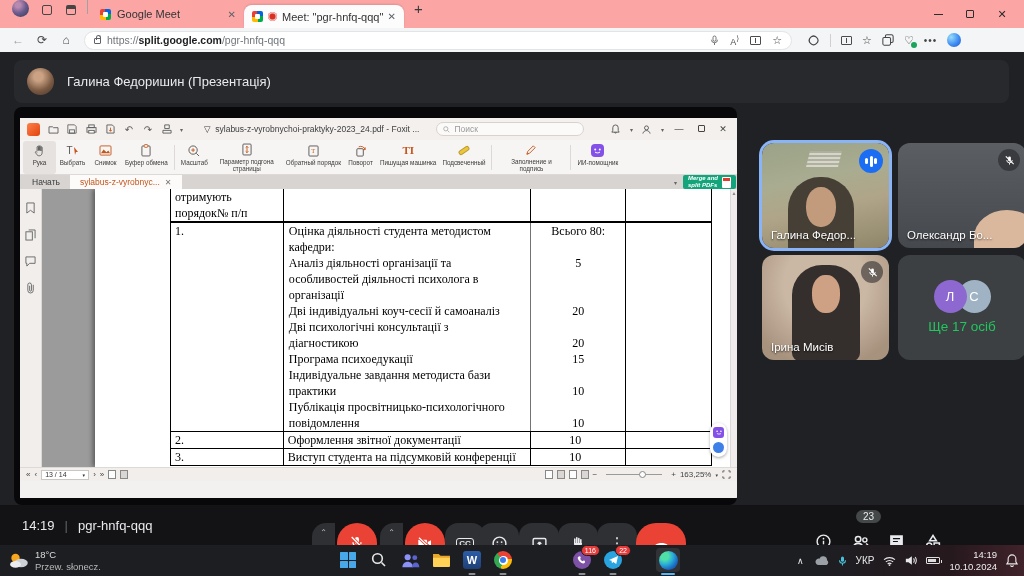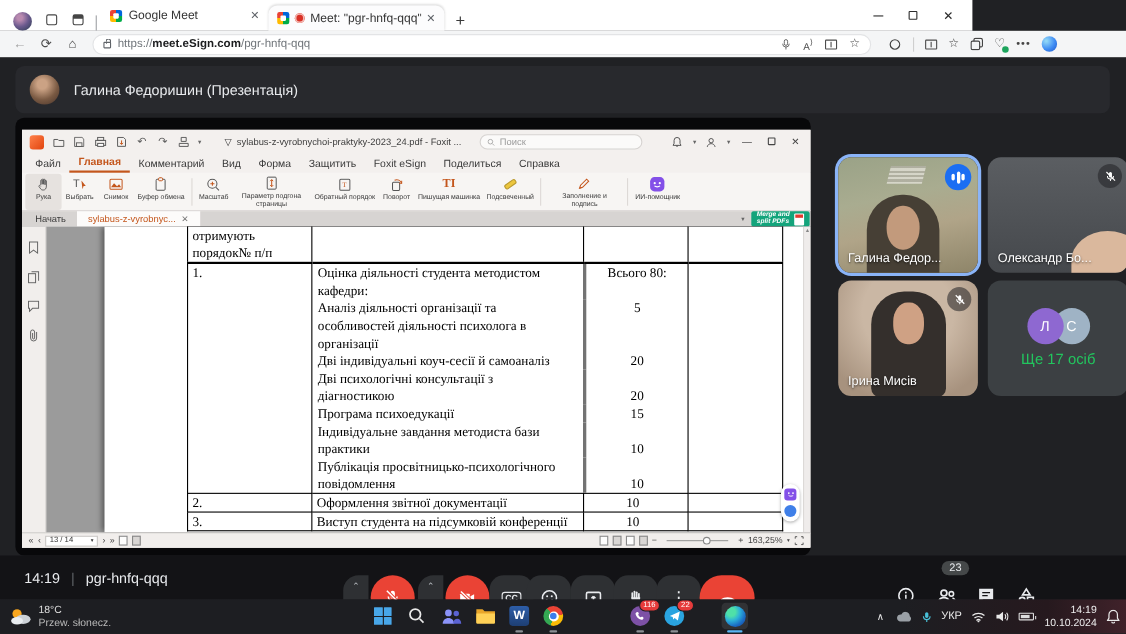--- a/index.html
+++ b/index.html
@@ -1,18 +1,18 @@
 <!DOCTYPE html>
 <html><head>
 <meta charset="utf-8">
 <style>
   *{margin:0;padding:0;box-sizing:border-box}
   body{width:1024px;height:576px;position:relative;overflow:hidden;background:#202124;font-family:"Liberation Sans",sans-serif}
   
-  .tabstrip{position:absolute;top:0;left:0;width:884px;height:28px;background:#ffffff;display:flex;align-items:flex-end;padding:0 6px;font-size:11px;color:#222}
+  .tabstrip{position:absolute;top:0;left:0;width:1024px;height:28px;background:#fca5a5;display:flex;align-items:flex-start;padding:0 6px;font-size:11px;color:#222}
   .pavatar{width:17px;height:17px;border-radius:50%;background:radial-gradient(circle at 35% 30%,#c9a Integer,#85618a 40%,#3c4a5e 90%);background:radial-gradient(circle at 35% 30%,#b98ab0 15%,#6b5a8e 50%,#2e3e54 95%);margin:0 6px}
   .tsico{width:20px;height:20px;display:flex;align-items:center;justify-content:center;color:#454545;margin:0 2px}
   .tsbox{width:10px;height:10px;border:1.3px solid #454545;border-radius:2px}
   .tsbox2{width:10px;height:10px;border:1.3px solid #454545;border-radius:2px;border-top-width:4px}
   .tdivider{width:1px;height:14px;background:#9fa1a5;margin:0 4px}
   .tab-inact{display:flex;align-items:center;gap:6px;width:152px;height:28px;padding:0 8px}
   .tab-act{display:flex;align-items:center;gap:5px;width:160px;height:23px;margin-top:5px;padding:0 8px;background:#fcfcfd;border-radius:8px 8px 0 0;box-shadow:0 -1px 2px rgba(0,0,0,.12)}
   .meetfav{width:11px;height:11px;border-radius:2px;background:conic-gradient(#0066da 0 25%,#00ac47 25% 50%,#ffba00 50% 75%,#e94235 75% 100%);position:relative;flex:0 0 auto}
   .meetfav::after{content:"";position:absolute;inset:3px;background:#fff;border-radius:1px}
   .recdot{width:9px;height:9px;border-radius:50%;background:#d93025;box-shadow:inset 0 0 0 1.5px #f3b9b3;flex:0 0 auto}
@@ -82,21 +82,21 @@
   .fscroll{position:absolute;right:0;top:0;bottom:0;width:7px;background:#efeceb;border-left:1px solid #dcd9d7;font-size:5px;color:#888;text-align:center;line-height:8px}
   .floatt{position:absolute;right:10px;bottom:10px;width:17px;background:#fff;border-radius:9px;box-shadow:0 1px 3px rgba(0,0,0,.35);display:flex;flex-direction:column;align-items:center;gap:4px;padding:4px 0}
   .bluechip{width:11px;height:11px;border-radius:50%;background:#3f7fe8}
   .aichip.small{width:11px;height:11px;border-radius:3px}
   .ptable{position:absolute;left:75px;top:-1px;width:542px;border-collapse:collapse;font-family:"Liberation Serif","DejaVu Serif",serif;font-size:12px;line-height:16px;color:#000}
   .ptable td{border:1px solid #000;vertical-align:top;padding:0 10px 0 4px}
   .ptable tr.hdr td{border-bottom-width:2px;height:28px}
   .ptable td.items{padding:0}
   .itm{display:flex}
   .itx{flex:1;padding:0 10px 0 5px}
-  .itv{flex:0 0 95px;width:95px;border-left:3px solid #737373;display:flex;justify-content:center;padding:0 2px}
+  .itv{flex:0 0 95px;width:95px;border-left:1px solid #737373;display:flex;justify-content:center;padding:0 2px}
   .vtop{align-items:flex-start}.vbot{align-items:flex-end}
   .cval{text-align:center;padding:0 2px}
   .fstatus{height:14px;background:#f1eeec;border-top:1px solid #dcd9d6;display:flex;align-items:center;gap:4px;padding:0 6px;font-size:8px;color:#444}
   .pgfield{width:48px;height:10px;border:1px solid #c9c6c4;background:#fff;font-size:7px;display:flex;align-items:center;justify-content:space-between;padding:0 3px;color:#333}
   .sic{width:8px;height:9px;border:1px solid #888;background:#fdfdfd}
   .sic.fill{background:#d9d6d4}
   .slider{width:56px;height:1px;background:#9a9a9a;position:relative;margin:0 5px}
   .knob{position:absolute;left:58%;top:-3px;width:7px;height:7px;border:1px solid #888;border-radius:50%;background:#fdfdfd}
   .fstr{margin-left:auto;display:flex;align-items:center;gap:4px}
   
@@ -198,21 +198,21 @@
     <div class="wc">✕</div>
   </div>
 </div>
 
 <div class="toolbar">
   <span class="navic dis">←</span>
   <span class="navic">⟳</span>
   <span class="navic">⌂</span>
   <div class="addr">
     <span class="lockic"></span>
-    <span class="urltxt"><span>https://</span><b>meet.eSign.com</b><span>/pgr-hnfq-qqq</span></span>
+    <span class="urltxt"><span>https://</span><b>split.google.com</b><span>/pgr-hnfq-qqq</span></span>
     <span class="addr-r">
       <svg width="9" height="11" viewBox="0 0 12 14">
           <rect x="4" y="1" width="4" height="7" rx="2" fill="none" stroke="#4c4c4c"></rect>
           <path d="M2 6a4 4 0 0 0 8 0M6 10v3" fill="none" stroke="#4c4c4c"></path>
         </svg>
       <span style="font-size:9px">A<sup>⟩</sup></span>
       <span class="fsbox"></span>
       <span class="star11">☆</span>
     </span>
   </div>
@@ -296,31 +296,20 @@
               <path d="M1 9.5c.6-2.3 2.2-3.3 4-3.3s3.4 1 4 3.3" fill="none" stroke="#555"></path>
             </svg>
           </span>
         <span class="caret6">▾</span>
         <span class="fwc">—</span>
         <span class="fwc"><span class="fwcres" style="display:inline-block"></span></span>
         <span class="fwc">✕</span>
       </span>
     </div>
 
-    <div class="fmenus">
-      <span class="fm">Файл</span>
-      <span class="fm active">Главная</span>
-      <span class="fm">Комментарий</span>
-      <span class="fm">Вид</span>
-      <span class="fm">Форма</span>
-      <span class="fm">Защитить</span>
-      <span class="fm">Foxit eSign</span>
-      <span class="fm">Поделиться</span>
-      <span class="fm">Справка</span>
-    </div>
 
     <div class="fribbon">
       <div class="rbtn sel">
           <span class="ric">
             <svg width="13" height="13" viewBox="0 0 16 16">
               <path d="M5 9V3.8c0-1 1.6-1 1.6 0V8M6.6 8V2.8c0-1 1.6-1 1.6 0V8M8.2 8V3.2c0-1 1.6-1 1.6 0V8.6M9.8 8.6V4.2c0-1 1.5-.9 1.5.1V10c0 3-1.5 4.5-3.6 4.5-1.8 0-2.6-.8-3.4-2.2L3 10.6c-.5-.9.6-1.8 1.3-1l.7.8" fill="none" stroke="#555"></path>
             </svg>
           </span>
           <span>Рука</span>
         </div>

